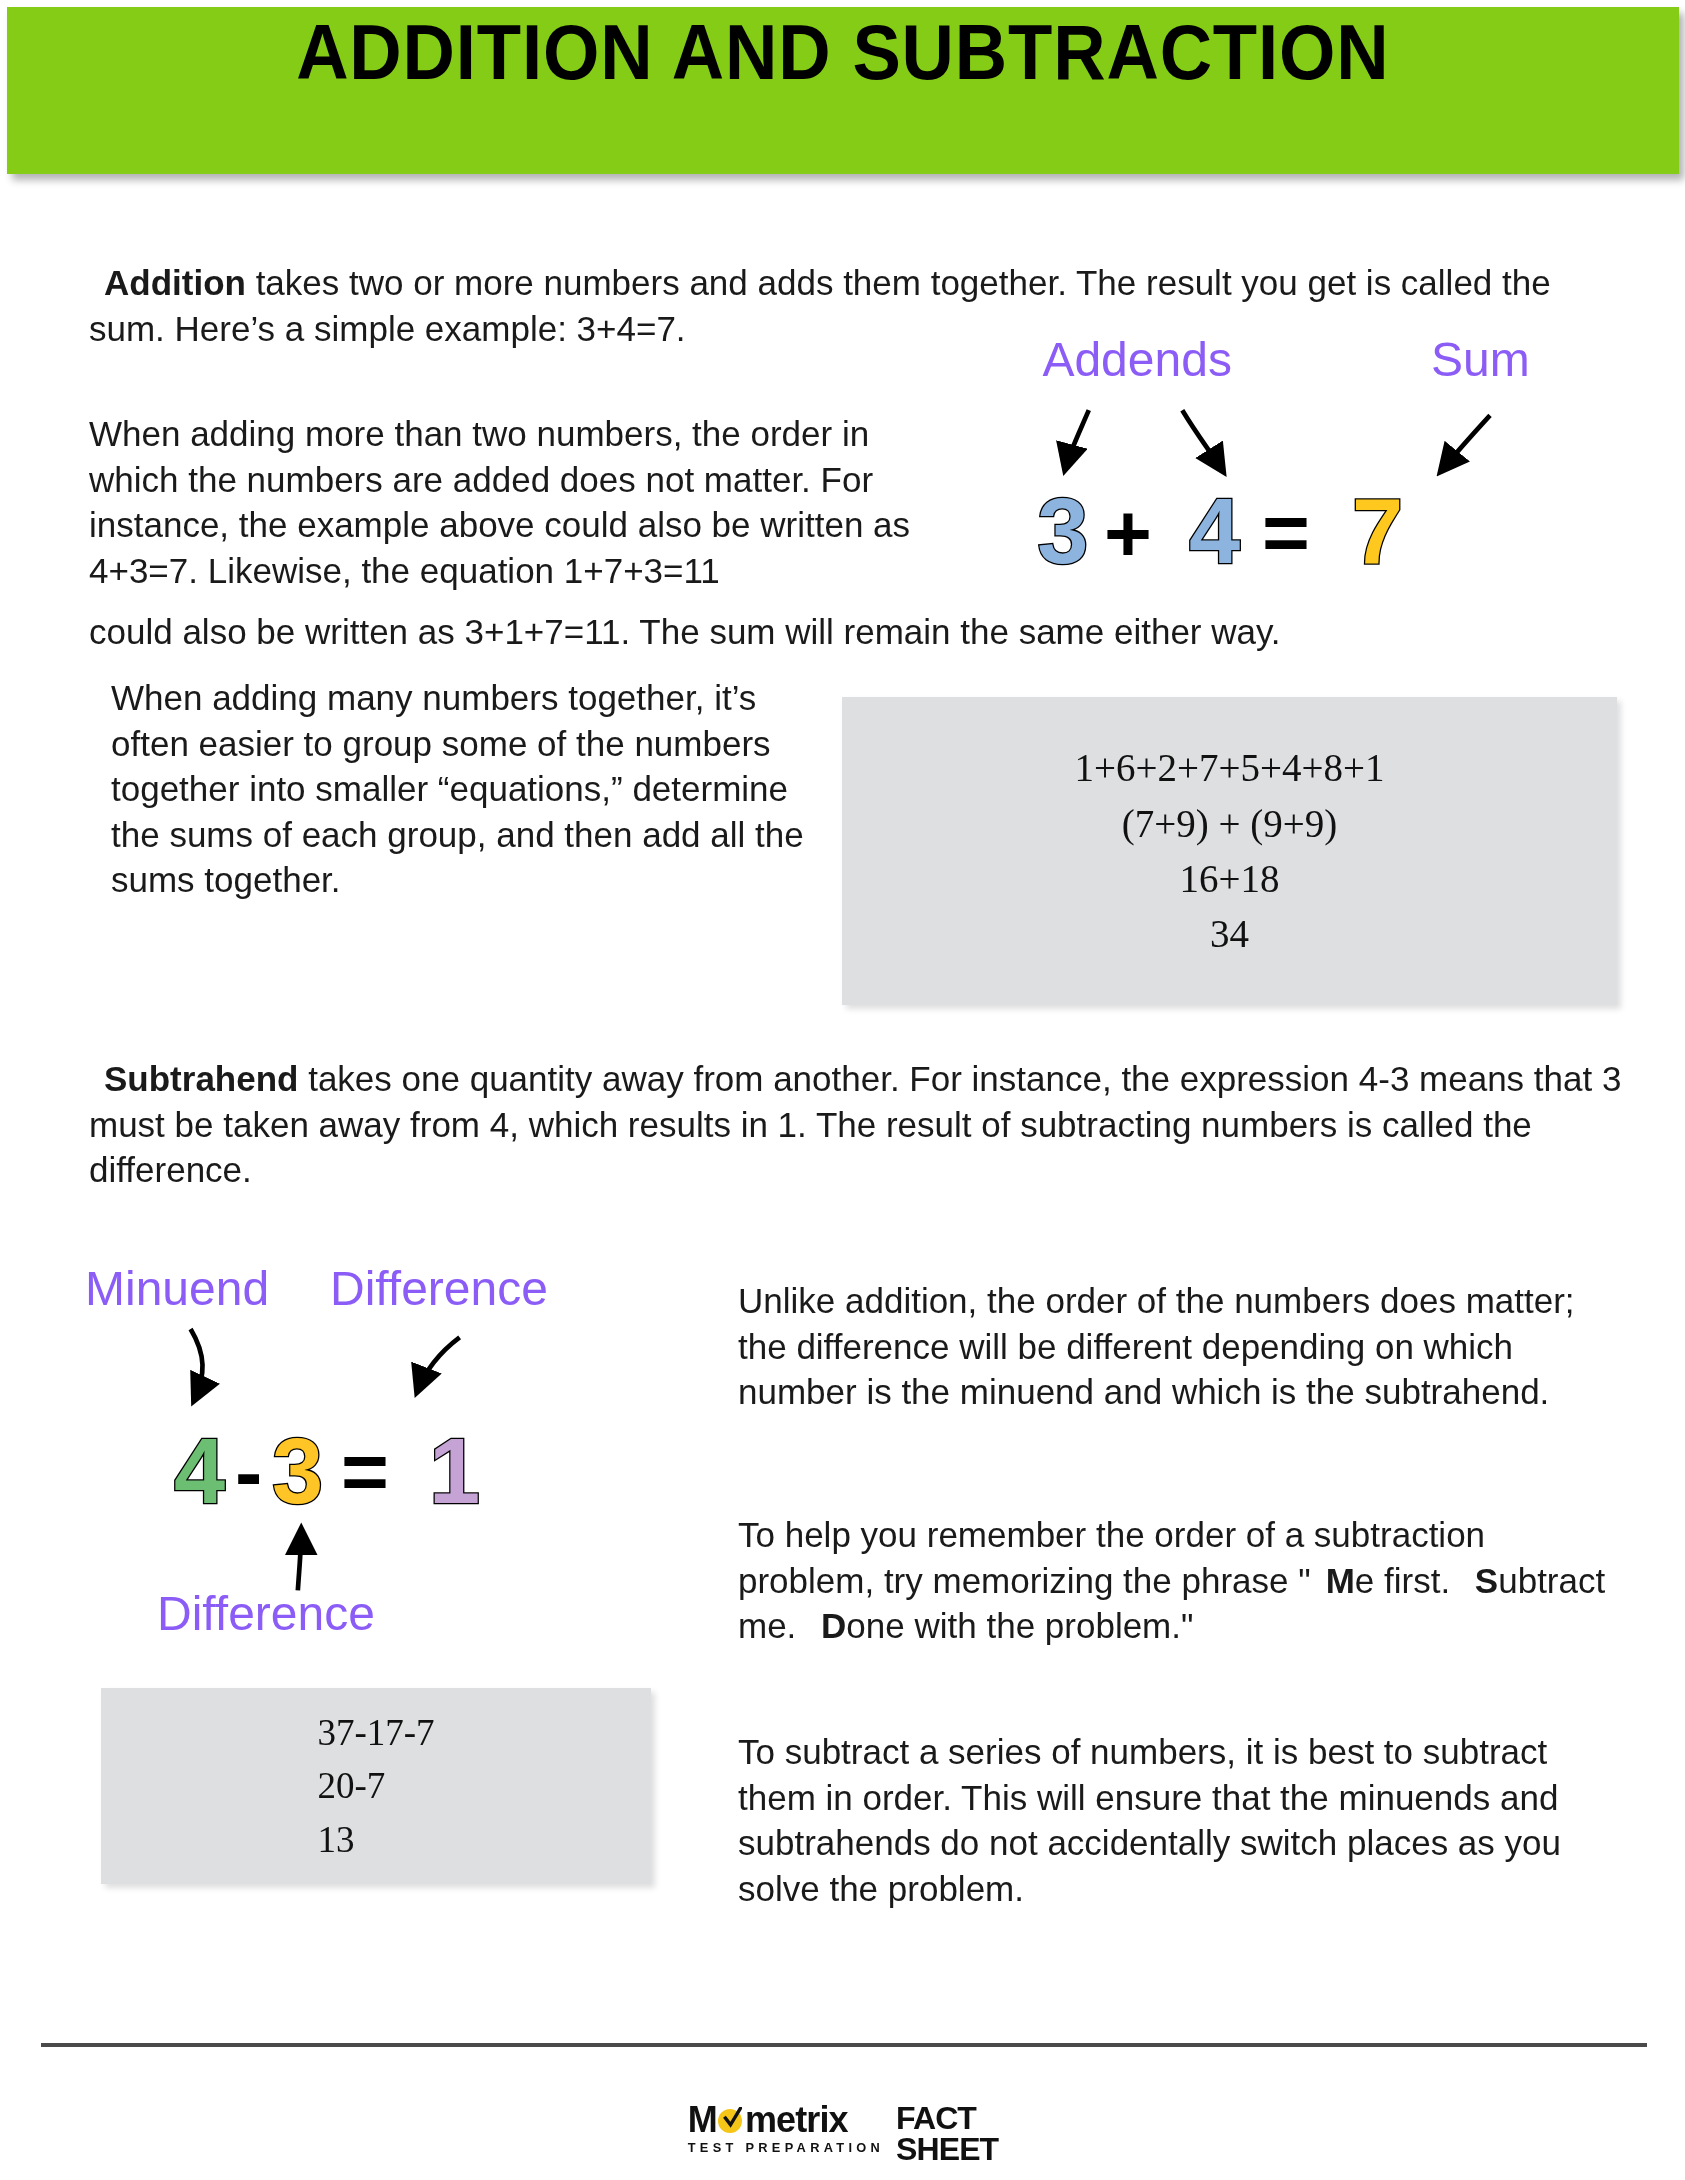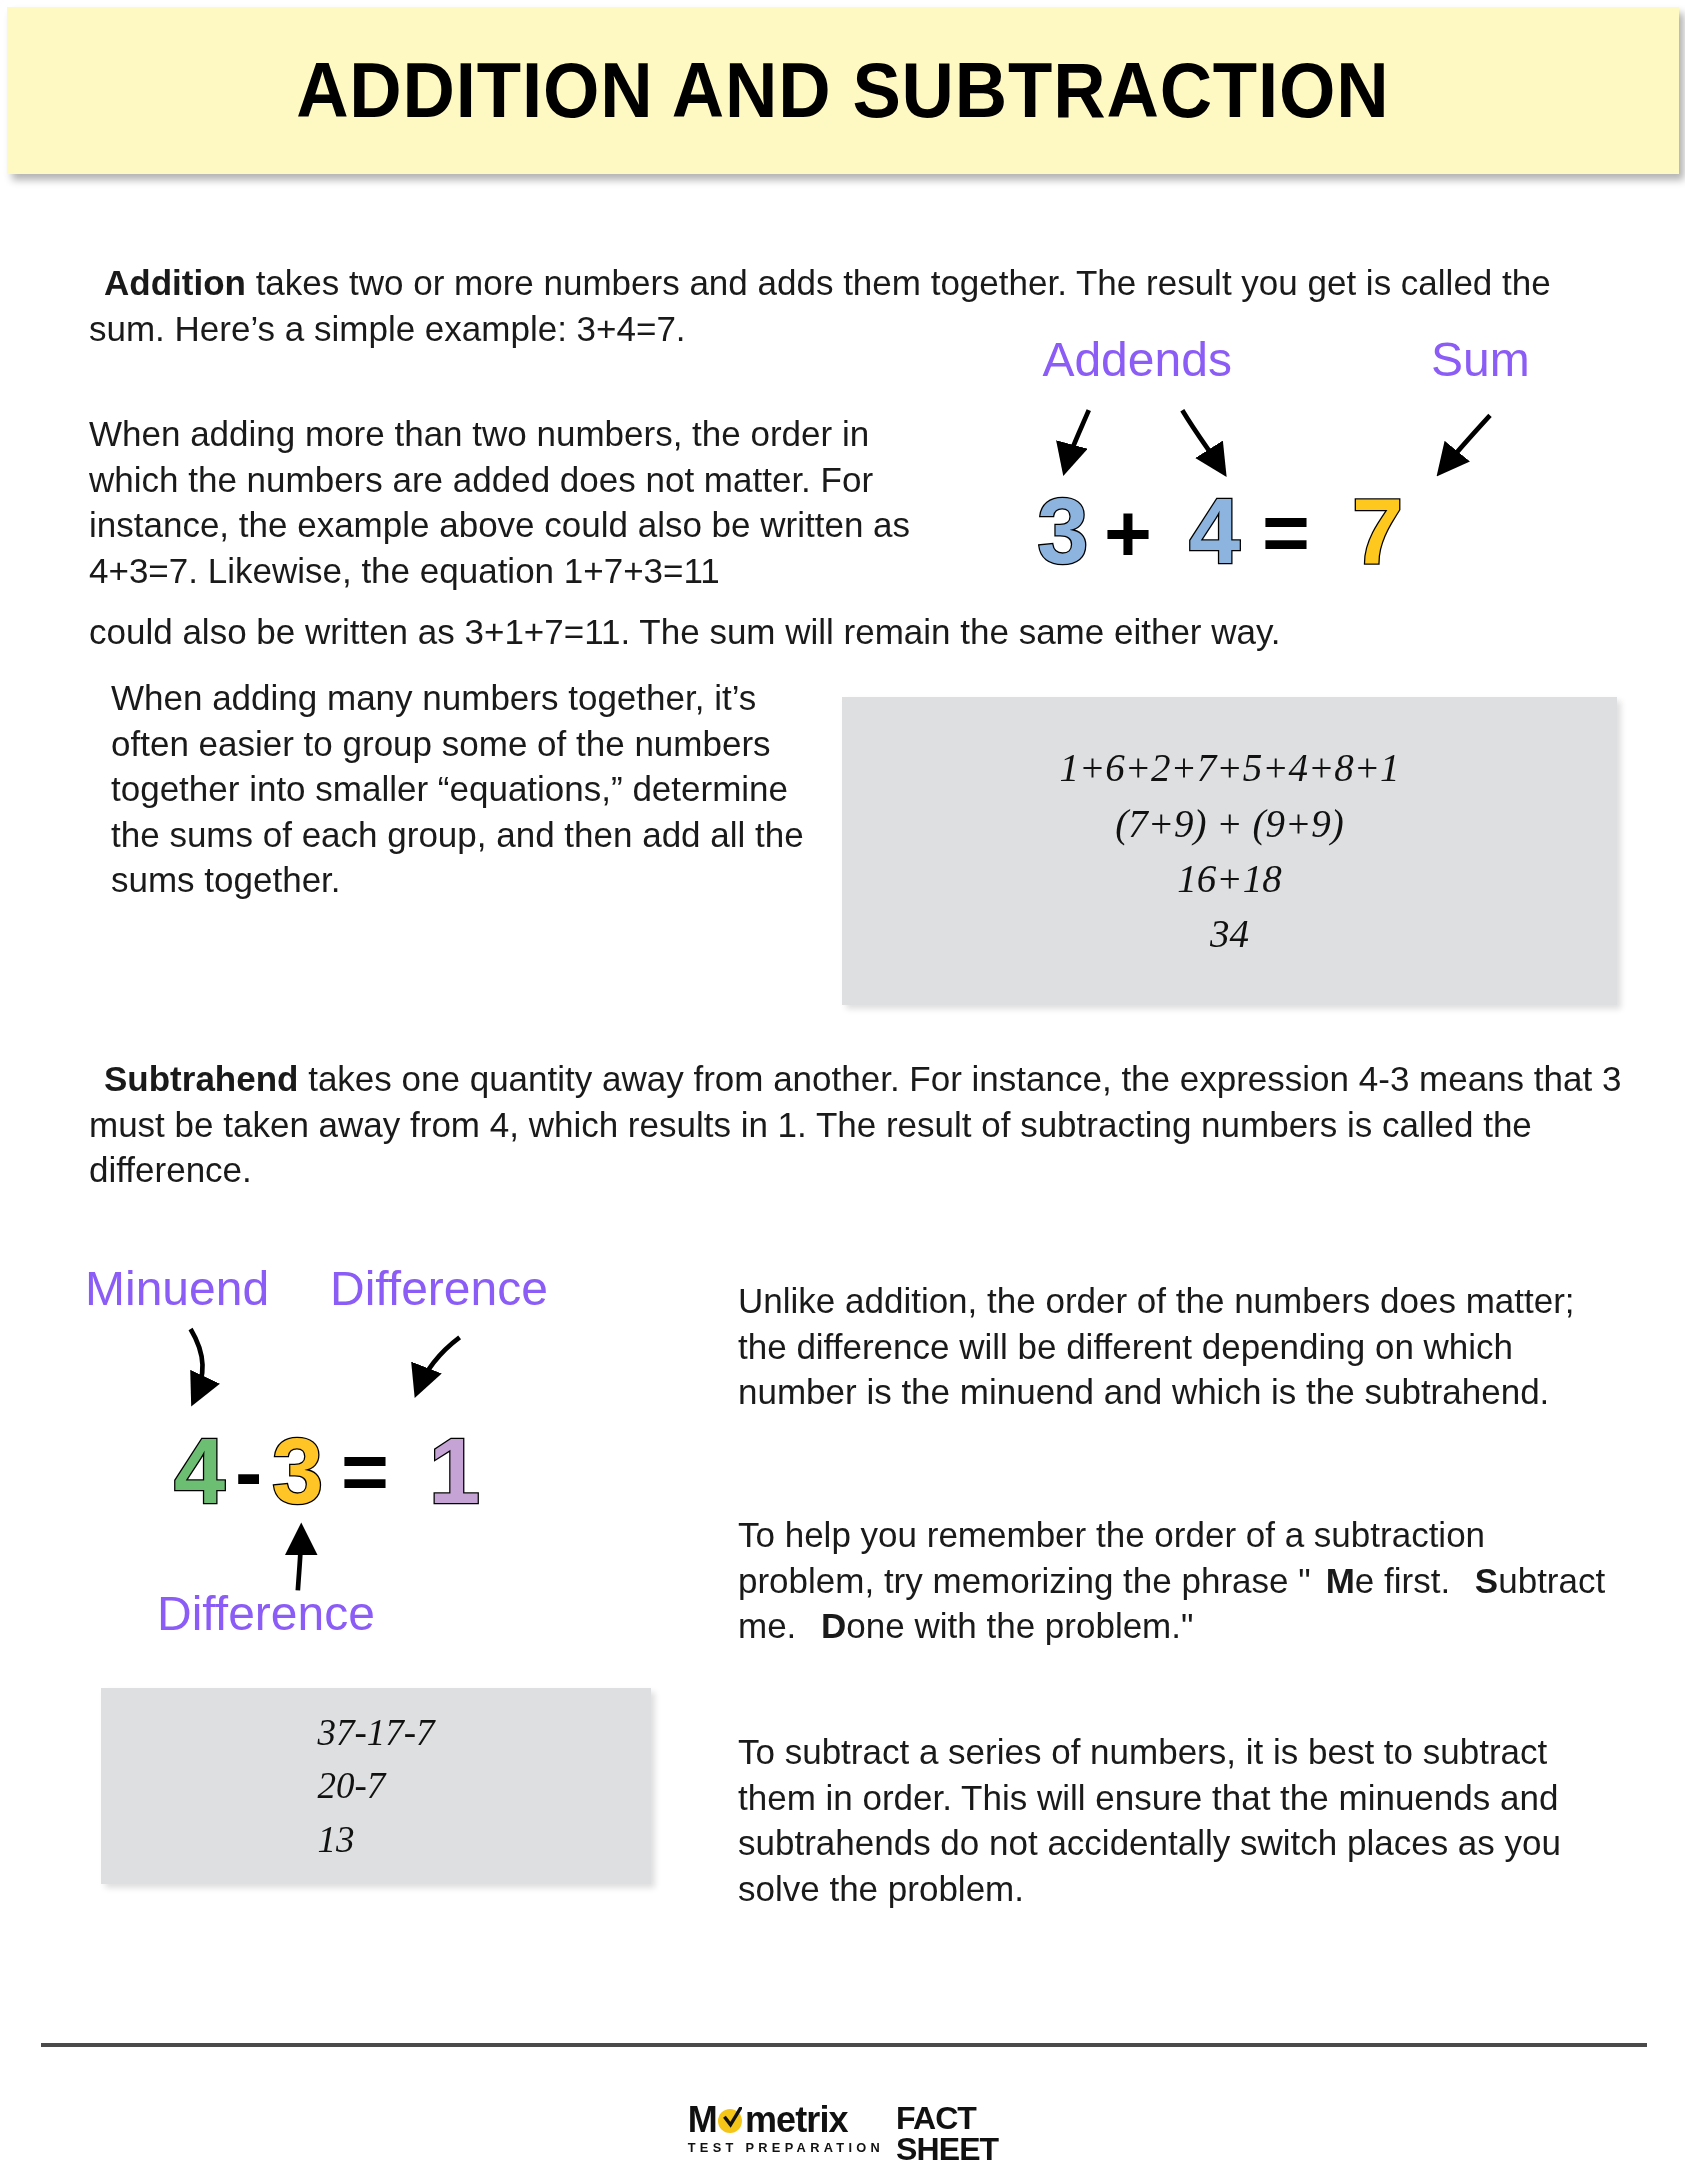--- a/index.html
+++ b/index.html
@@ -16,24 +16,24 @@
     overflow: hidden;
   }
 
   
   .header-band {
     position: absolute;
     left: 6.8px;
     top: 6.8px;
     width: 1672px;
     height: 167px;
-    background: #fef9c3;
+    background: #84cc16;
     box-shadow: 5.1px 6px 7.7px rgba(0,0,0,0.30);
     display: flex;
-    align-items: center;
+    align-items: flex-start;
     justify-content: center;
   }
   .header-title {
     font-family: "Liberation Sans Narrow", "Liberation Sans", sans-serif;
     font-weight: bold;
     font-size: 78px;
     letter-spacing: 0.9px;
     color: #000000;
     transform: scaleX(0.93);
     white-space: nowrap;
@@ -57,21 +57,20 @@
   .p-subtract  { position:absolute; left:89px; top:1056px; width:1533px; }
   .p-unlike    { position:absolute; left:738px; top:1278px; width:886px; }
   .p-mnemonic  { position:absolute; left:738px; top:1512px; width:886px; }
   .p-series    { position:absolute; left:738px; top:1729px; width:886px; }
 
   
   .gray-box {
     position: absolute;
     background: #DEDFE0;
     box-shadow: 4.3px 4.3px 6px rgba(0,0,0,0.13);
-    font-style: italic;
   }
   .box-addition {
     left: 842px; top: 697px; width: 775px; height: 308px;
     display: flex; flex-direction: column;
     align-items: center; justify-content: center;
   }
   .eq-serif {
     font-family: "Liberation Serif", "DejaVu Serif", serif;
     font-size: 39px;
     line-height: 1.42;

